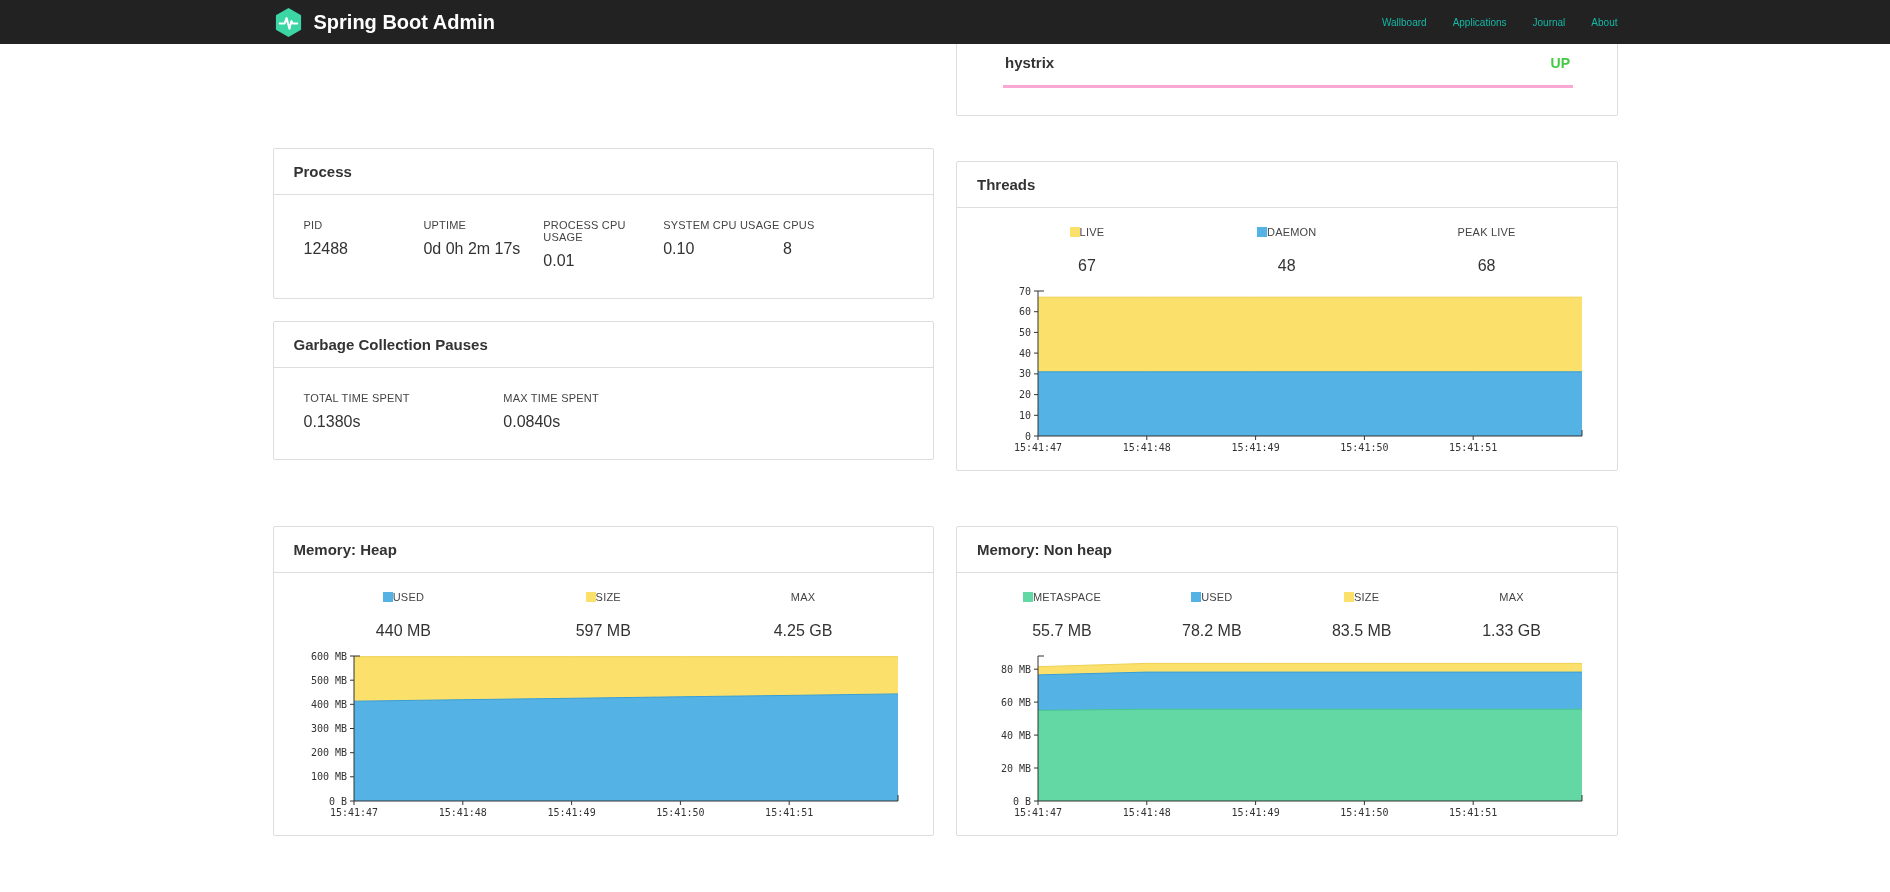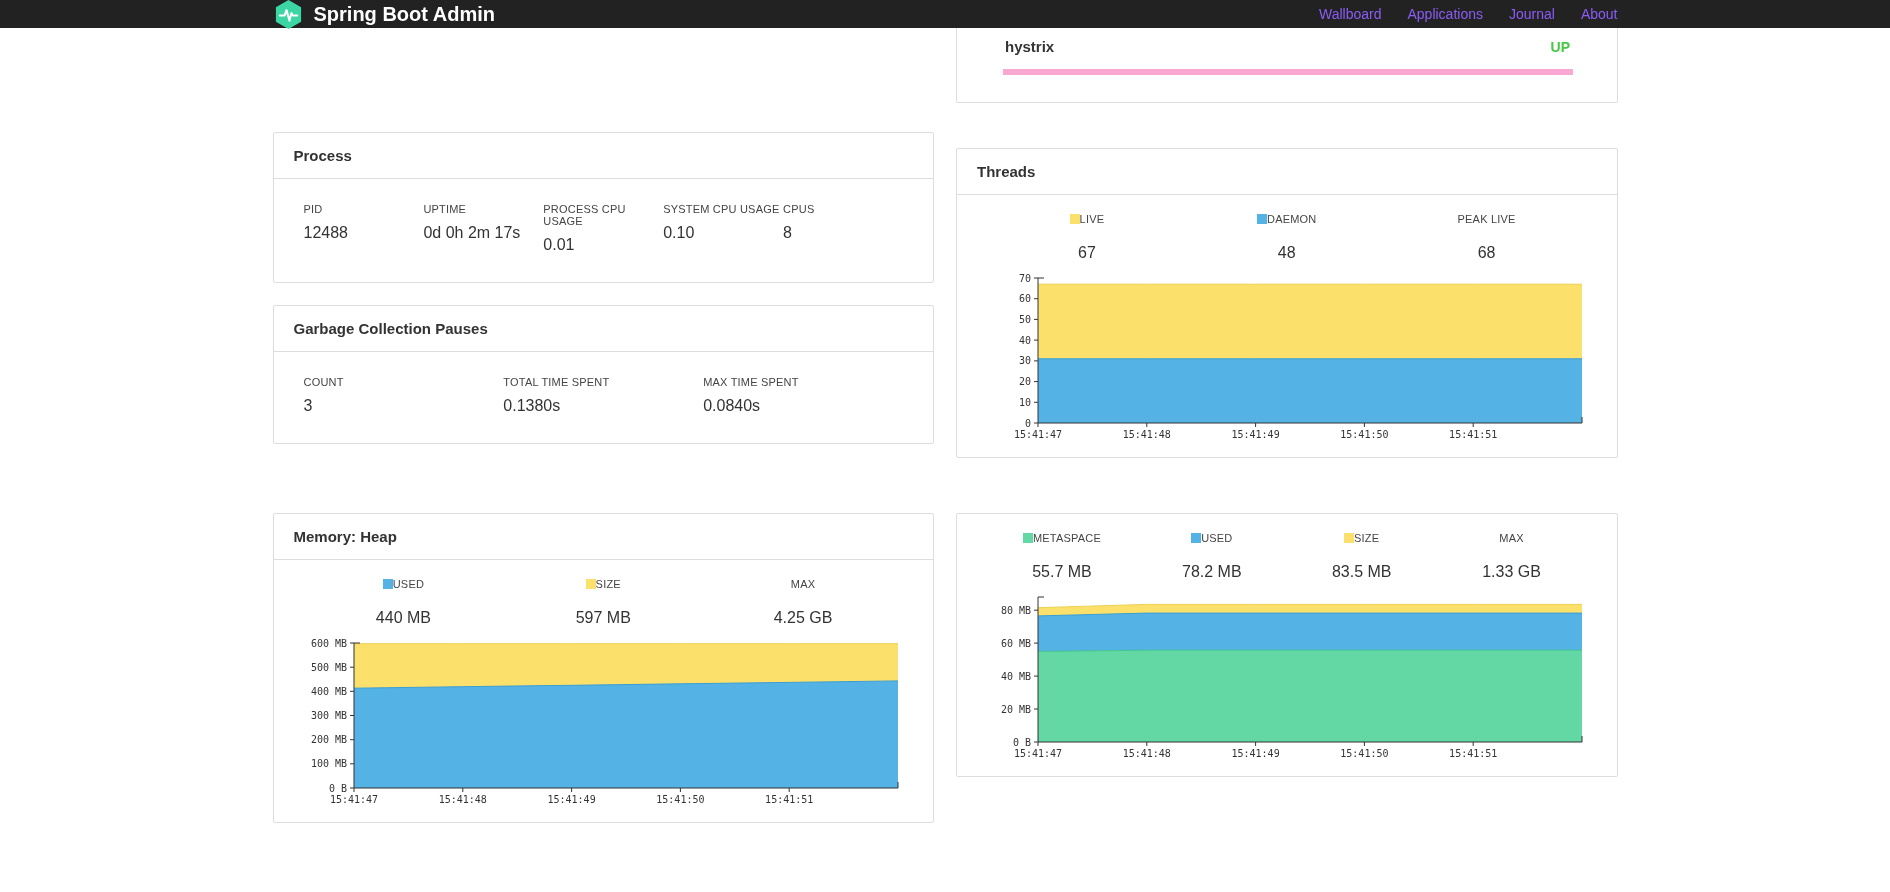--- a/index.html
+++ b/index.html
@@ -1,37 +1,37 @@
 <!DOCTYPE html>
 <html><head>
 <meta charset="utf-8">
 <style>
   * { box-sizing: border-box; }
   html,body { margin:0; padding:0; background:#fff; font-family:"Liberation Sans",sans-serif; }
   body { min-height:892px; width:1890px; overflow-x:hidden; }
 
   
-  .navbar { background:#222; height:28px; width:100%; }
+  .navbar { background:#222; height:44px; width:100%; }
   .nav-inner { width:1345px; margin:0 auto; height:100%; display:flex; align-items:center; justify-content:space-between; }
   .brand { display:flex; align-items:center; gap:10px; color:#fff; font-size:20px; font-weight:bold; text-decoration:none; cursor:pointer; }
   .brand-logo { width:31px; height:31px; display:inline-block; }
   .nav-links { display:flex; align-items:center; }
-  .nav-links a { color:#8b5cf6; font-size:14px; padding:0 13px; text-decoration:none; cursor:pointer; }
+  .nav-links a { color:#14b8a6; font-size:10px; padding:0 13px; text-decoration:none; cursor:pointer; }
   .nav-links a:last-child { padding-right:0; }
 
   
   .layout { width:1345px; margin:0 auto; display:grid; grid-template-columns:1fr 1fr; column-gap:22px; row-gap:55px; align-items:start; padding-bottom:70px; }
   .spacer-top { height:104px; }
 
   
   .card { background:#fff; border:1px solid #ddd; border-radius:2px; }
   .card-title { font-size:15px; font-weight:bold; color:#333; padding:14px 20px; border-bottom:1px solid #ddd; margin:0; }
 
   .partial-card { border-top:none; border-radius:0 0 2px 2px; padding-bottom:27px; }
-  .app-row { margin:0 44px 0 46px; padding:10px 2px 14px; border-bottom:6px solid #f9a8d4; display:flex; justify-content:space-between; align-items:center; cursor:pointer; }
+  .app-row { margin:0 44px 0 46px; padding:10px 2px 14px; border-bottom:3px solid #f9a8d4; display:flex; justify-content:space-between; align-items:center; cursor:pointer; }
   .app-name { font-size:15px; font-weight:600; color:#333; }
   .app-status { font-size:14px; font-weight:bold; letter-spacing:.3px; }
 
   .threads-card { margin-top:45px; }
   .gc-card { margin-top:22px; }
 
   .stats { display:grid; padding:24px 30px 28px; }
   .cols-5 { grid-template-columns:repeat(5,1fr); }
   .cols-4 { grid-template-columns:repeat(4,1fr); }
   .cols-3 { grid-template-columns:repeat(3,1fr); }
@@ -96,24 +96,20 @@
         <div class="stat">
           <div class="stat-label">CPUS</div>
           <div class="stat-value">8</div>
         </div>
       </div>
     </section>
 
     <section class="card gc-card">
       <h2 class="card-title">Garbage Collection Pauses</h2>
       <div class="stats cols-3">
-        <div class="stat">
-          <div class="stat-label">COUNT</div>
-          <div class="stat-value">3</div>
-        </div>
         <div class="stat">
           <div class="stat-label">TOTAL TIME SPENT</div>
           <div class="stat-value">0.1380s</div>
         </div>
         <div class="stat">
           <div class="stat-label">MAX TIME SPENT</div>
           <div class="stat-value">0.0840s</div>
         </div>
       </div>
     </section>
@@ -242,20 +238,21 @@
         <line x1="382.4" y1="153" x2="382.4" y2="157" stroke="#333"></line>
         <text class="tick" x="382.4" y="168" text-anchor="middle">15:41:50</text>
         <line x1="491.2" y1="153" x2="491.2" y2="157" stroke="#333"></line>
         <text class="tick" x="491.2" y="168" text-anchor="middle">15:41:51</text>
         <line x1="56" y1="8" x2="62" y2="8" stroke="#333"></line>
         <line x1="600" y1="153" x2="600" y2="147" stroke="#333"></line>
       </svg>
   </section>
 
   <section class="card">
+    <h2 class="card-title">Memory: Non heap</h2>
     <div class="legend cols-4">
       <div class="legend-item">
         <div class="legend-label">
           <span class="legend-square" style="background: rgb(99, 215, 164);"></span>
           <span>METASPACE</span>
         </div>
         <div class="legend-value">55.7 MB</div>
       </div>
       <div class="legend-item">
         <div class="legend-label">

